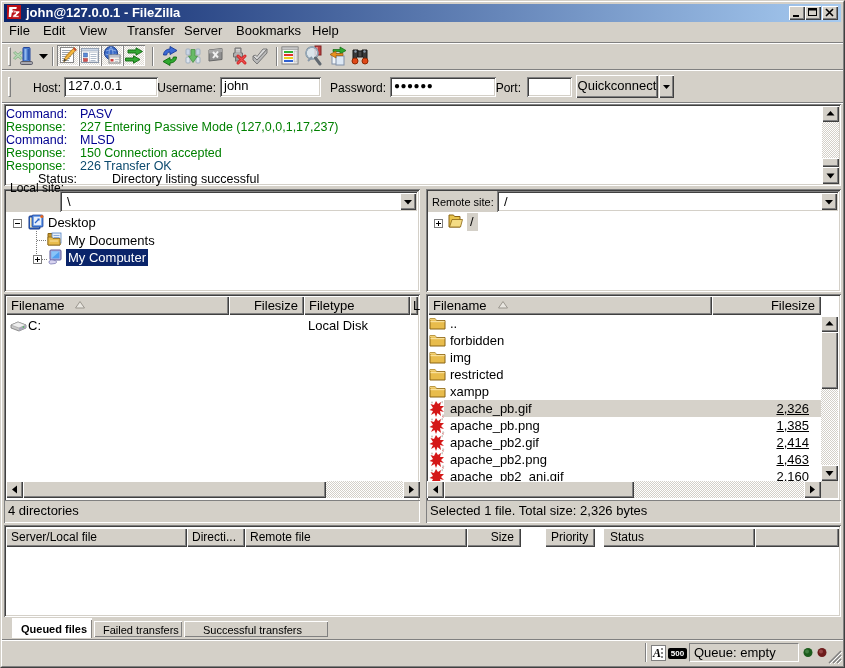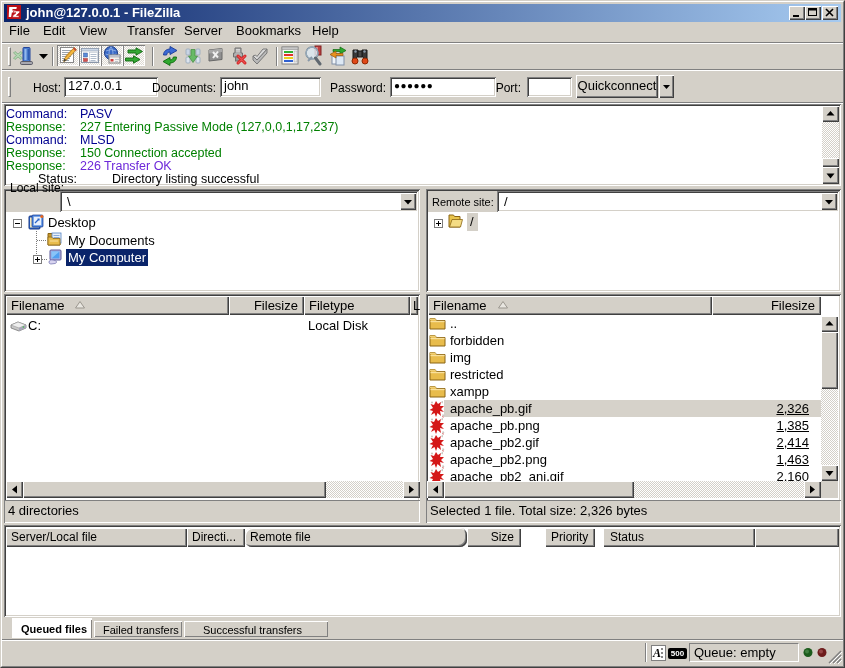--- a/index.html
+++ b/index.html
@@ -222,21 +222,21 @@
 <circle cx="14.5" cy="5.5" r="1.2" fill="#8898a8"></circle>
 </svg>
 </div>
 <div class="hdivider" style="top:69px;"></div>
 
 <div class="vgrip" style="left:8px; top:77px; height:20px;"></div>
 <div class="txt" style="right:784px; top:80px; font-size:12px;">Host:</div>
 <div class="abs sunken" style="left:64px; top:77px; width:94px; height:20px; background:#fff;">
     <div class="txt" style="left:4px; top:1px;">127.0.0.1</div>
   </div>
-<div class="txt" style="right:629px; top:80px; font-size:12px;">Documents:</div>
+<div class="txt" style="right:629px; top:80px; font-size:12px;">Username:</div>
 <div class="abs sunken" style="left:220px; top:77px; width:101px; height:20px; background:#fff;">
     <div class="txt" style="left:4px; top:1px;">john</div>
   </div>
 <div class="txt" style="right:459px; top:80px; font-size:12px;">Password:</div>
 <div class="abs sunken" style="left:390px; top:77px; width:106px; height:20px; background:#fff;">
     <div class="txt" style="left:4px; top:1px; font-size:10px; letter-spacing:0.5px;">●●●●●●</div>
   </div>
 <div class="txt" style="right:324px; top:80px; font-size:12px;">Port:</div>
 <div class="abs sunken" style="left:527px; top:77px; width:45px; height:20px; background:#fff;"></div>
 <div class="abs raised" style="left:576px; top:75px; width:82px; height:23px; text-align:center; line-height:22px;">Quickconnect</div>
@@ -244,21 +244,21 @@
       <path d="M4 10 L11 10 L7.5 14 Z" fill="#000"></path>
     </svg></div>
 <div class="hdivider" style="top:102px;"></div>
 
 <div class="abs sunken" style="left:4px; top:104px; width:837px; height:82px; background:#fff;"></div>
 <div class="abs" style="left:6px; top:108px; width:812px; height:78px; font-size:12.5px; line-height:13px;">
 <div style="position:relative; height:13px;"><span style="color:#000090;">Command:</span><span style="position:absolute; left:74px; color:#000090;">PASV</span></div>
 <div style="position:relative; height:13px;"><span style="color:#008000;">Response:</span><span style="position:absolute; left:74px; color:#008000;">227 Entering Passive Mode (127,0,0,1,17,237)</span></div>
 <div style="position:relative; height:13px;"><span style="color:#000090;">Command:</span><span style="position:absolute; left:74px; color:#000090;">MLSD</span></div>
 <div style="position:relative; height:13px;"><span style="color:#008000;">Response:</span><span style="position:absolute; left:74px; color:#008000;">150 Connection accepted</span></div>
-<div style="position:relative; height:13px;"><span style="color:#008000;">Response:</span><span style="position:absolute; left:74px; color:#6d28d9;">226 Transfer OK</span></div>
+<div style="position:relative; height:13px;"><span style="color:#008000;">Response:</span><span style="position:absolute; left:74px; color:#0c4a6e;">226 Transfer OK</span></div>
 <div style="position:relative; height:13px;margin-left:32px;"><span style="color:#000;">Status:</span><span style="position:absolute; left:74px; color:#000;">Directory listing successful</span></div>
 </div>
 
 <div class="abs checker" style="left:822px; top:106px; width:17px; height:78px;"></div>
 <div class="sbbtn" style="left:822px; top:106px; width:17px; height:16px;">
     <svg width="17" height="16">
       <path d="M8.5 5 L12.5 9.5 L4.5 9.5 Z" fill="#000"></path>
     </svg>
   </div>
 <div class="sbbtn" style="left:822px; top:158px; width:17px; height:9px;"></div>
@@ -516,21 +516,21 @@
 <div class="abs sunken1" style="left:426px; top:500px; width:415px; height:23px; background:#d4d0c8;"></div>
 <div class="txt" style="left:430px; top:503px;">Selected 1 file. Total size: 2,326 bytes</div>
 
 <div class="abs sunken" style="left:4px; top:525px; width:837px; height:92px; background:#fff;"></div>
 <div class="hdr" style="left:6px; top:528px; width:181px;">
     <span style="left:5px; font-size:12px;">Server/Local file</span>
   </div>
 <div class="hdr" style="left:187px; top:528px; width:58px;">
     <span style="left:5px; font-size:12px;">Directi...</span>
   </div>
-<div class="hdr" style="left:245px; top:528px; width:222px;border-radius:7px;">
+<div class="hdr" style="left:245px; top:528px; width:222px;">
     <span style="left:5px; font-size:12px;">Remote file</span>
   </div>
 <div class="hdr" style="left:467px; top:528px; width:54px;">
     <span style="right:7px; font-size:12px;">Size</span>
   </div>
 <div class="hdr" style="left:545px; top:528px; width:50px;">
     <span style="left:6px; font-size:12px;">Priority</span>
   </div>
 <div class="hdr" style="left:603px; top:528px; width:152px;">
     <span style="left:7px; font-size:12px;">Status</span>

